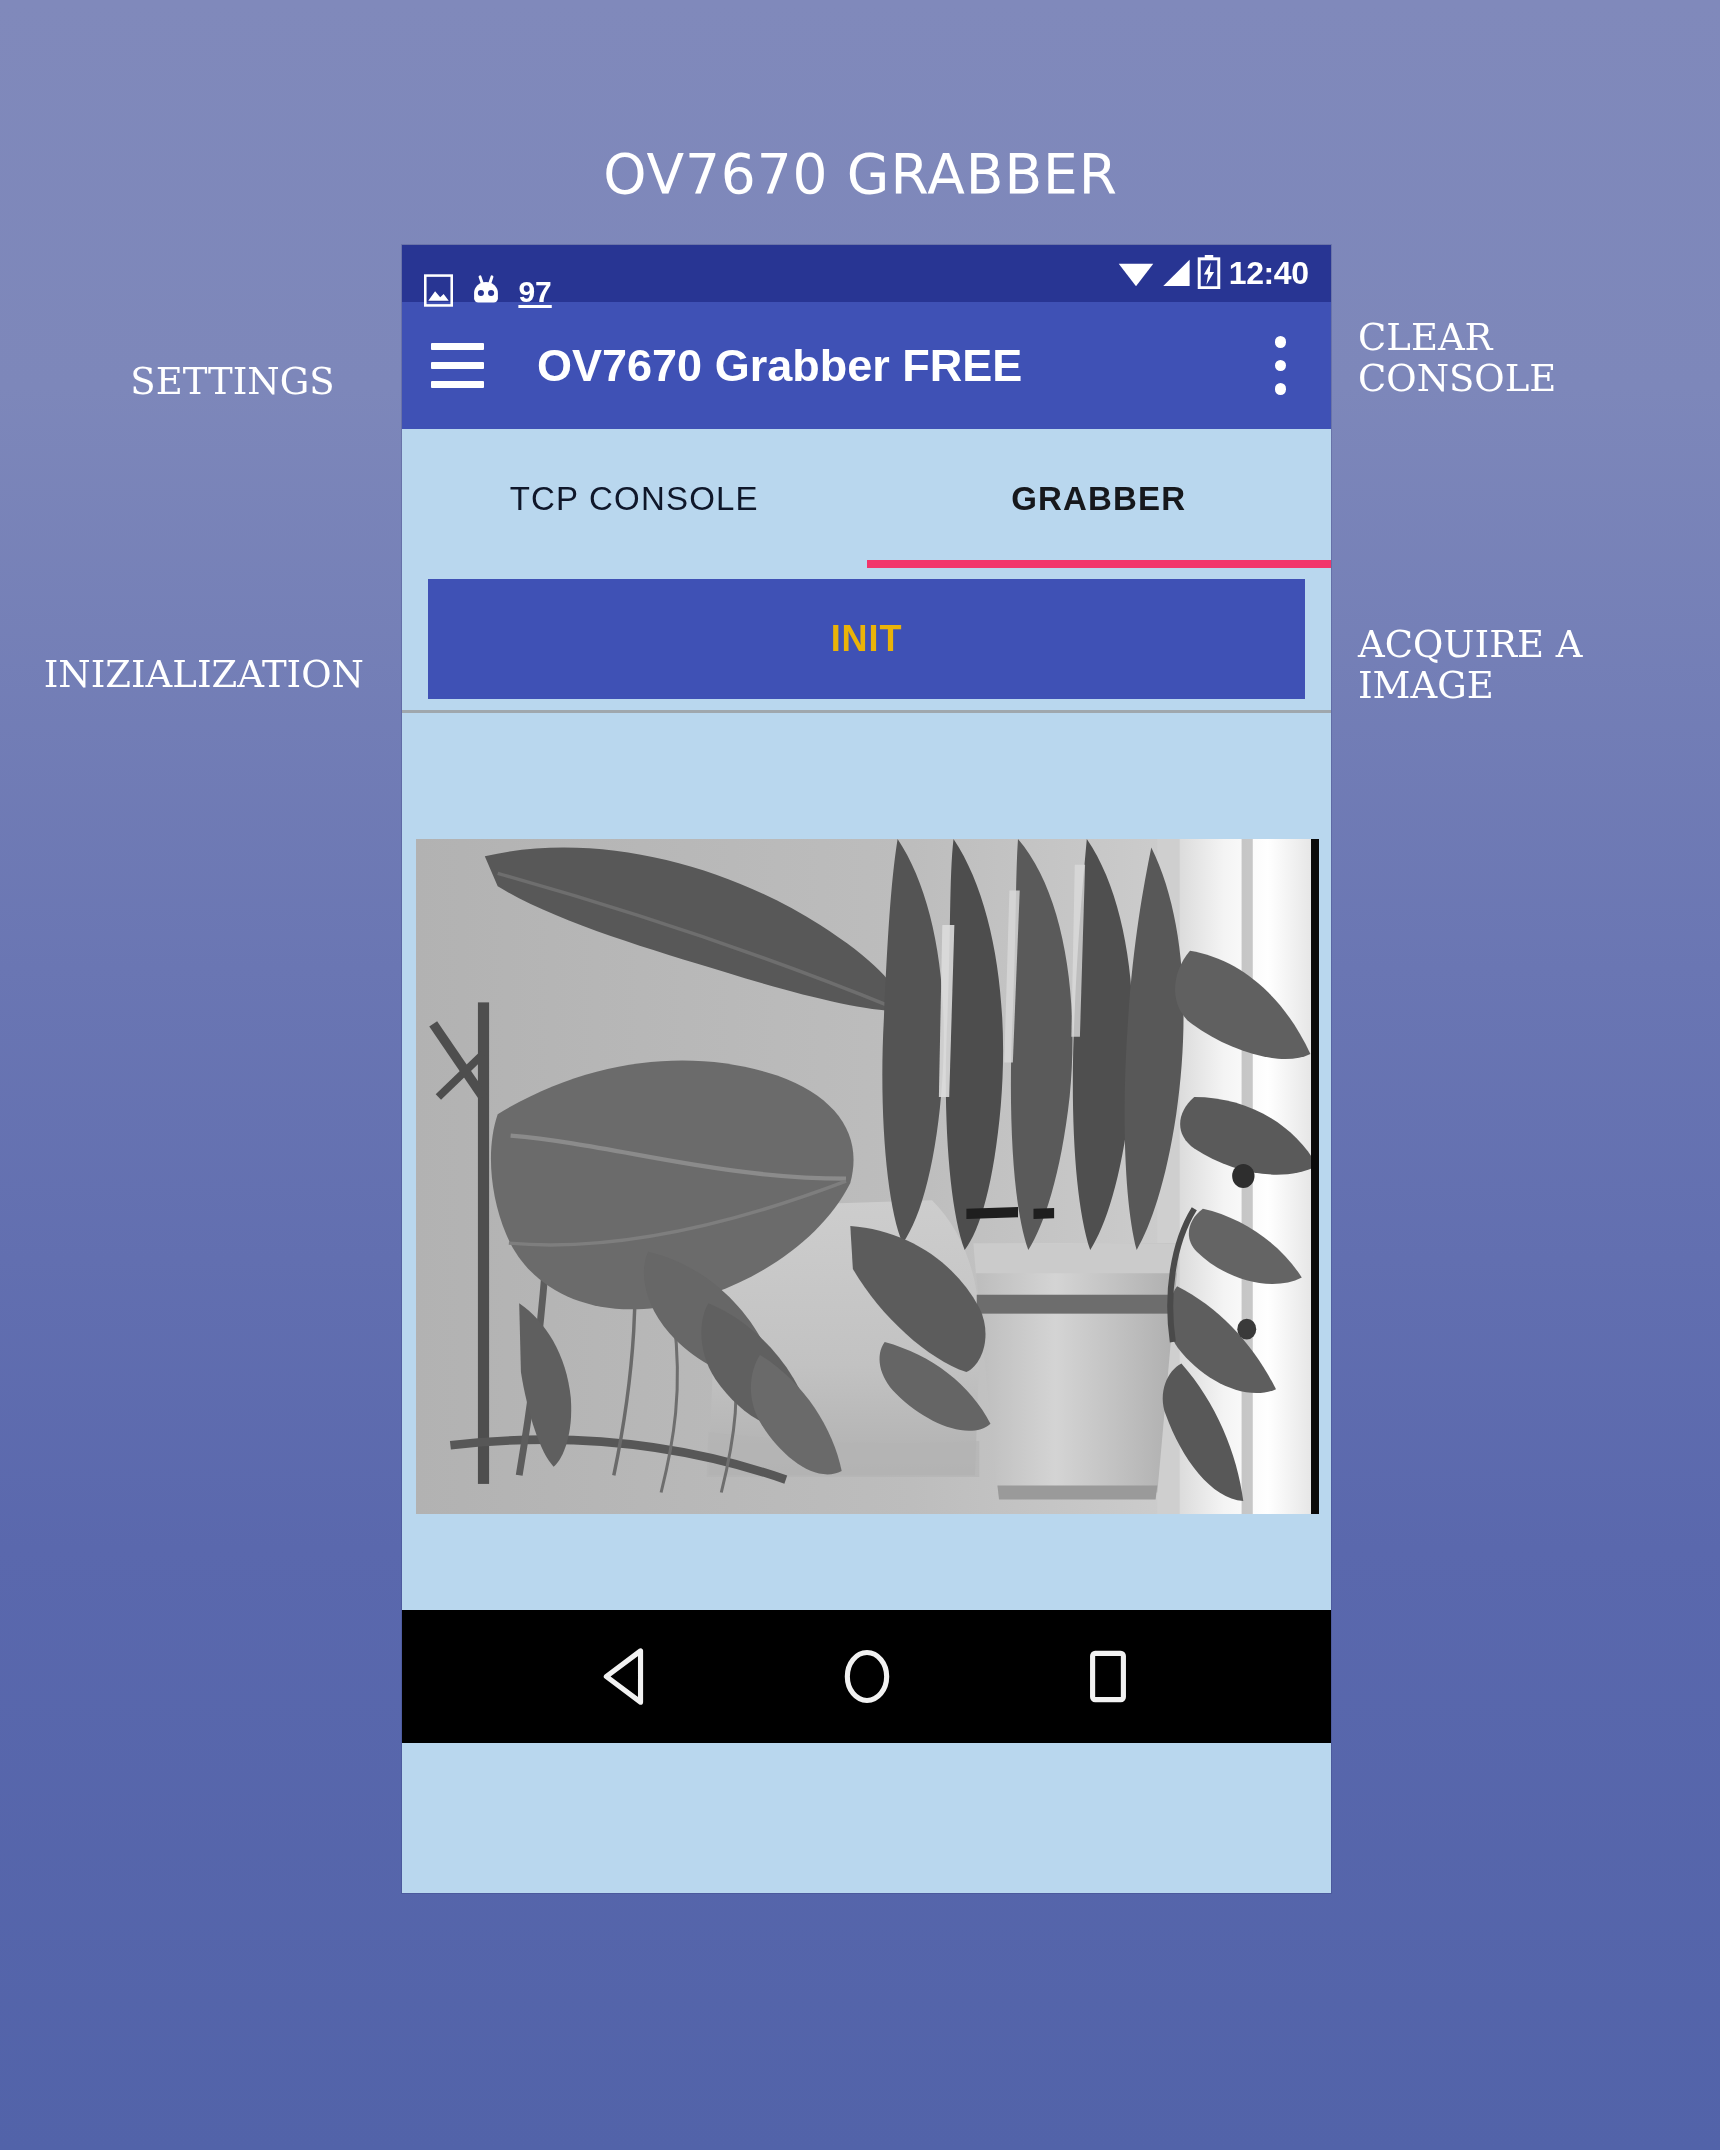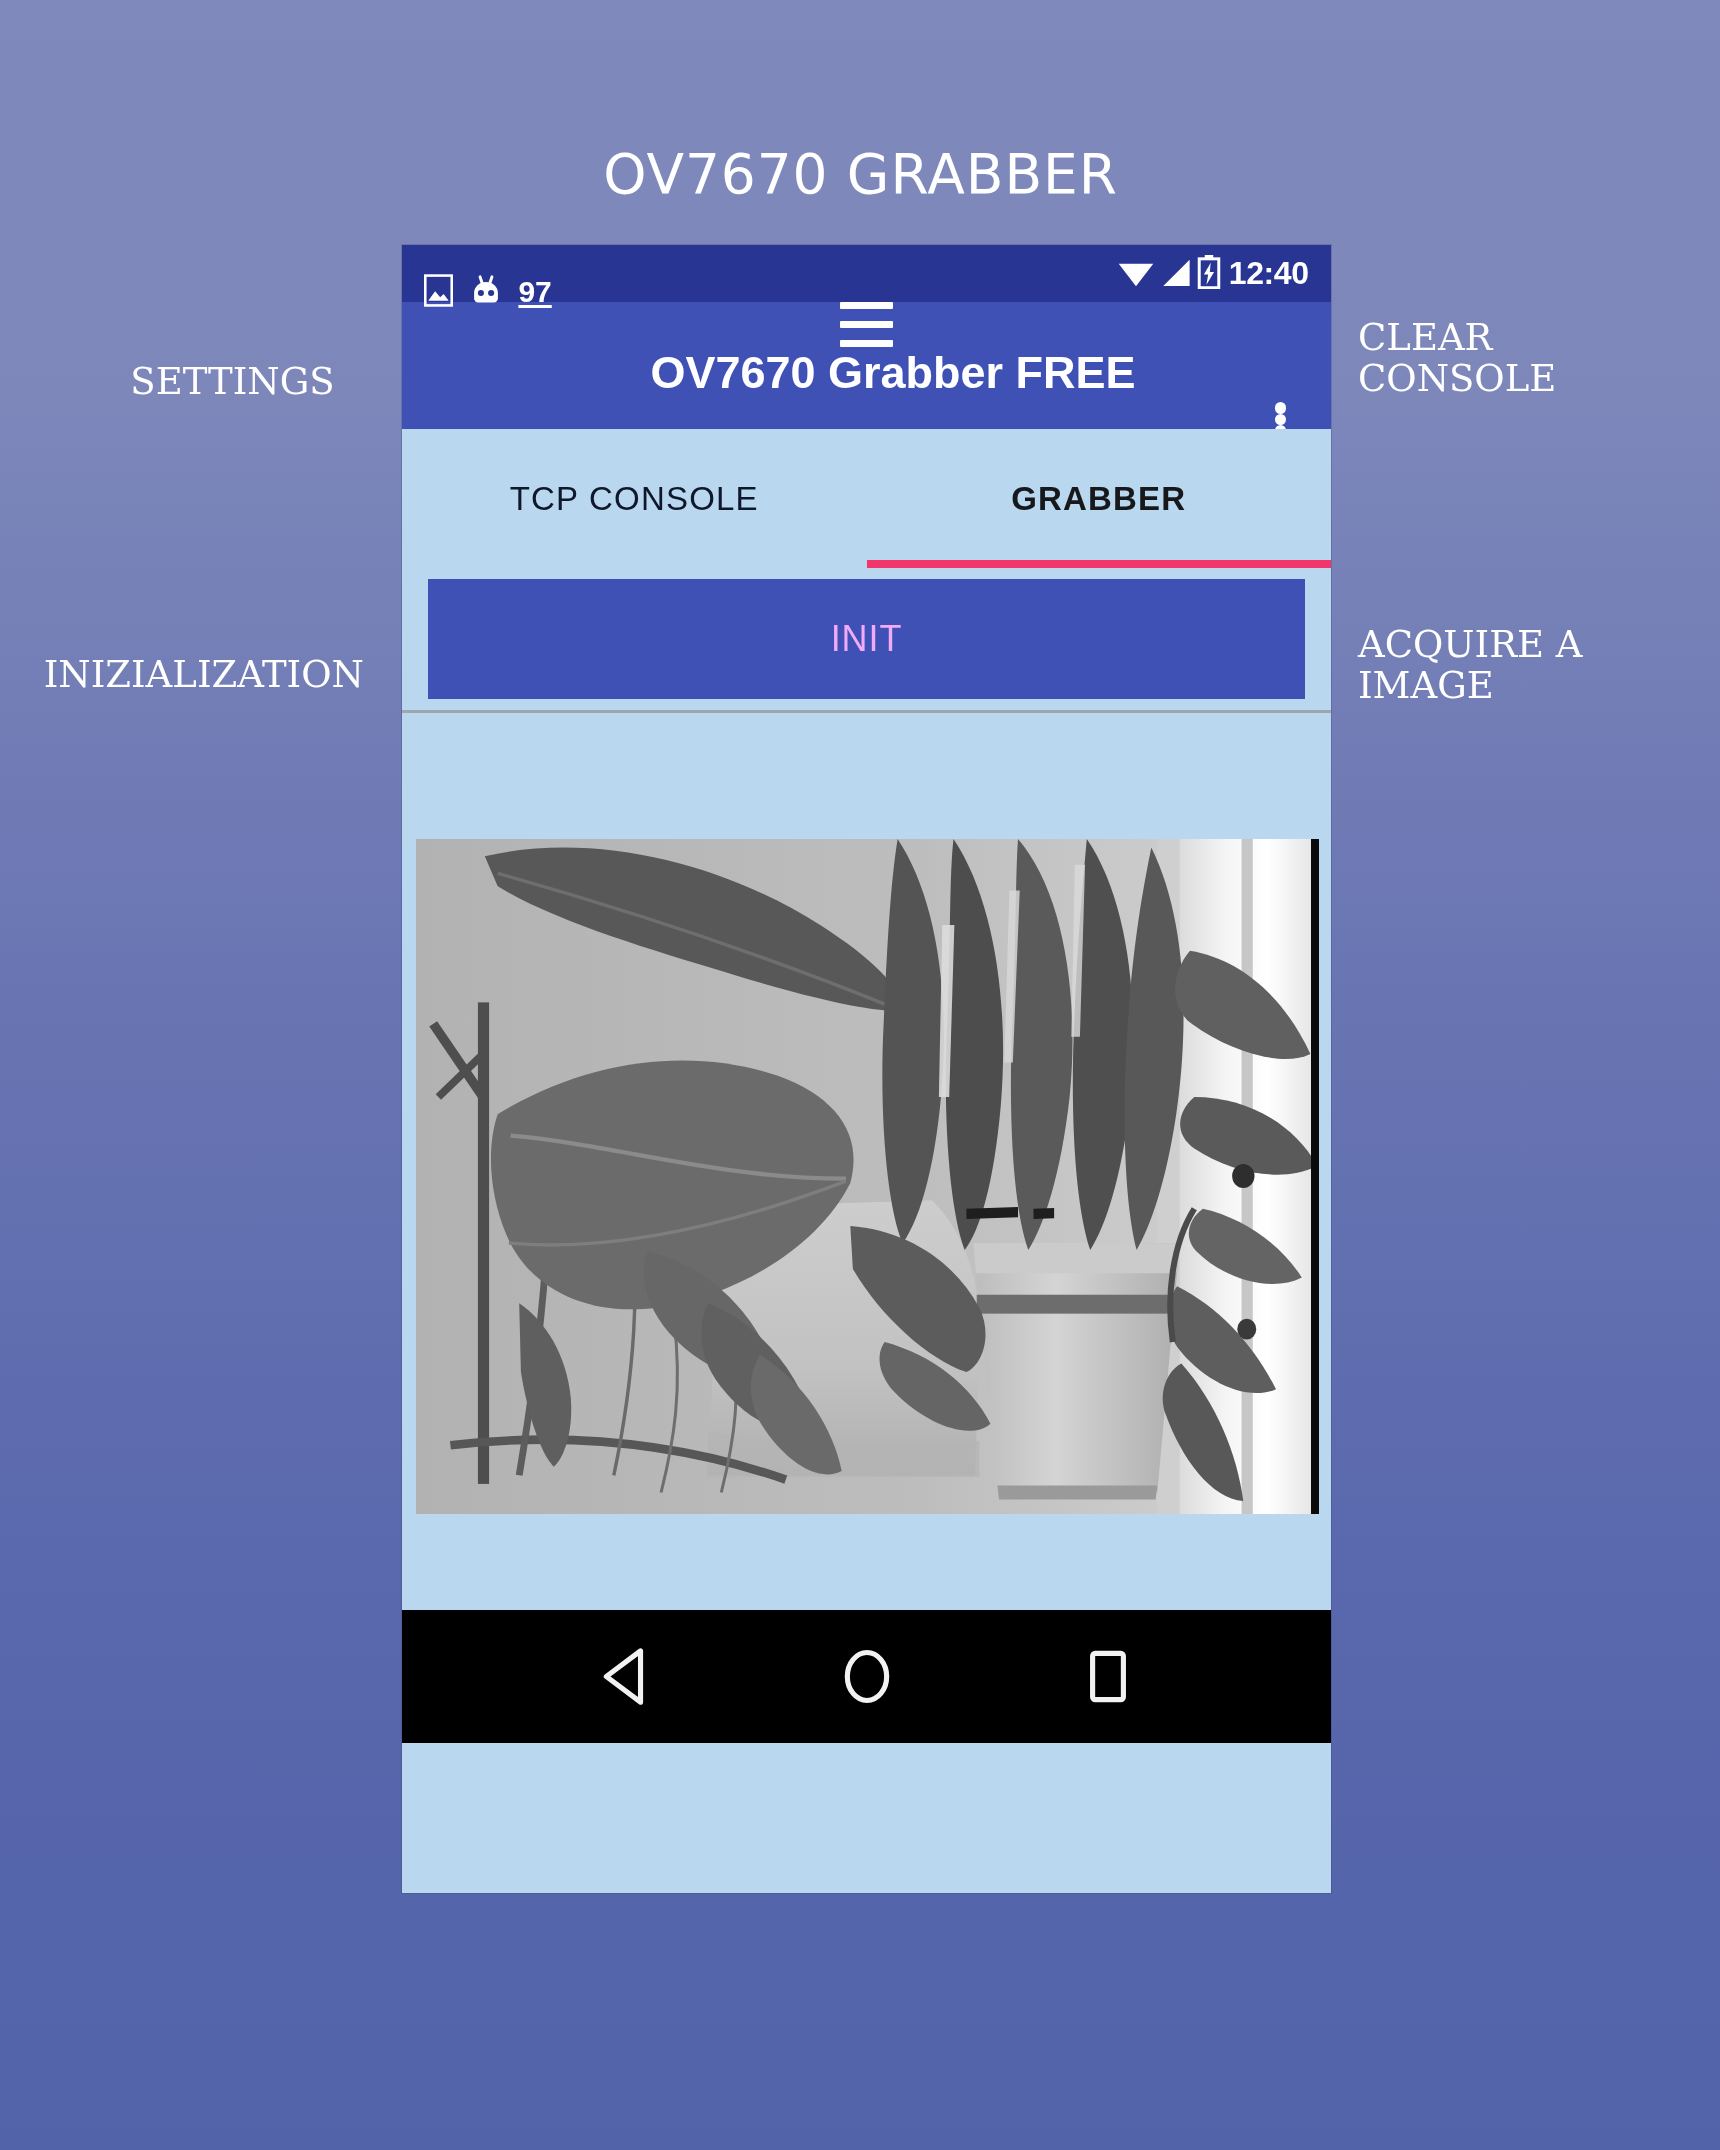--- a/index.html
+++ b/index.html
@@ -87,21 +87,20 @@
     margin-left: 3.4px;
   }
 
   
   #app-bar {
     height: 127px;
     background: #3f51b5;
     display: flex;
     align-items: center;
     padding: 0 29px;
-    flex-direction: column;
   }
   #hamburger-btn {
     width: 53px;
     height: 45px;
     display: flex;
     flex-direction: column;
     justify-content: space-between;
     cursor: pointer;
     flex: 0 0 auto;
   }
@@ -176,24 +175,24 @@
     display: flex;
     align-items: center;
     padding: 0 26px;
     gap: 26px;
   }
   .action-button {
     flex: 1 1 0;
     height: 120px;
     background: #3f51b5;
     border: none;
-    color: #f0abfc;
+    color: #eab308;
     font-family: "Liberation Sans", sans-serif;
     font-size: 36px;
-    font-weight: 400;
+    font-weight: 700;
     letter-spacing: 0.9px;
     cursor: pointer;
     display: flex;
     align-items: center;
     justify-content: center;
   }
 
   
   #status-line-wrap {
     background: #b9d7ee;

